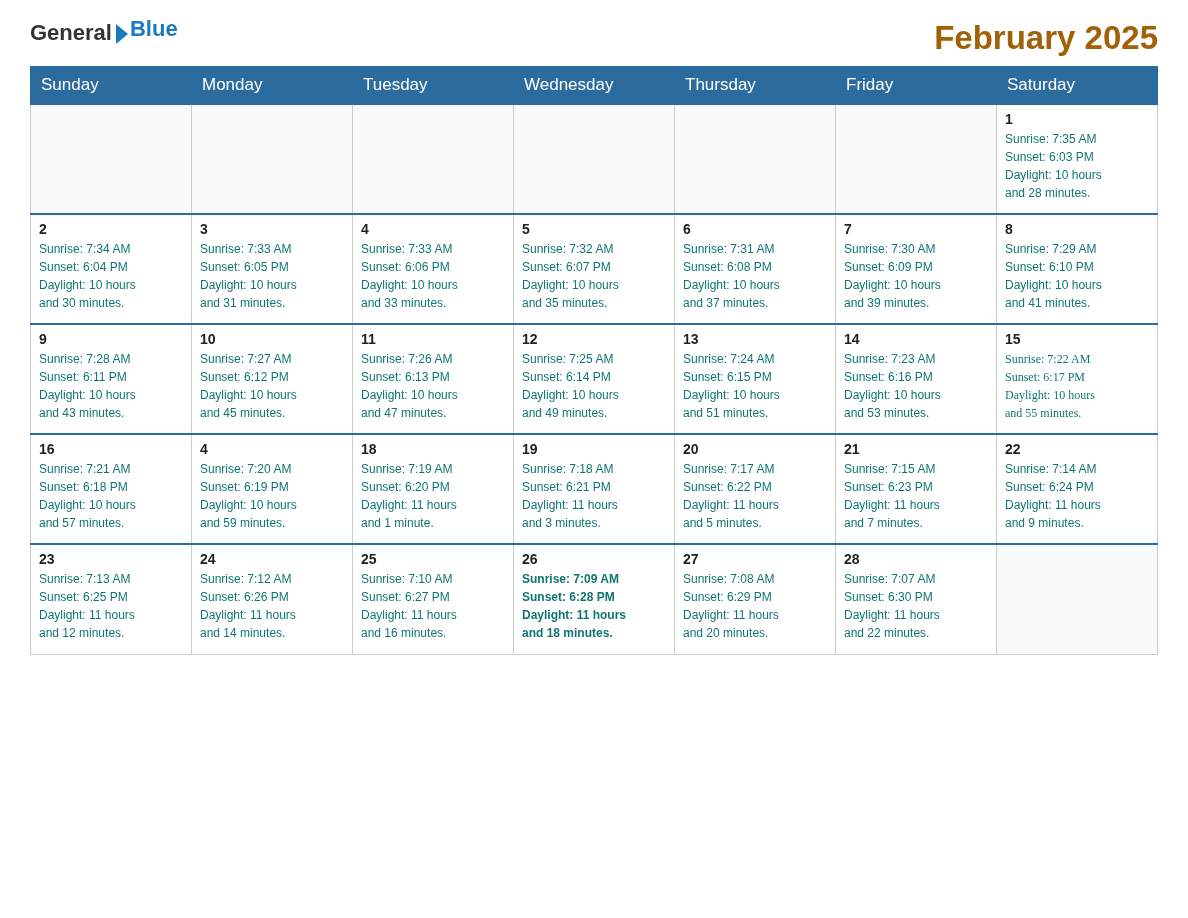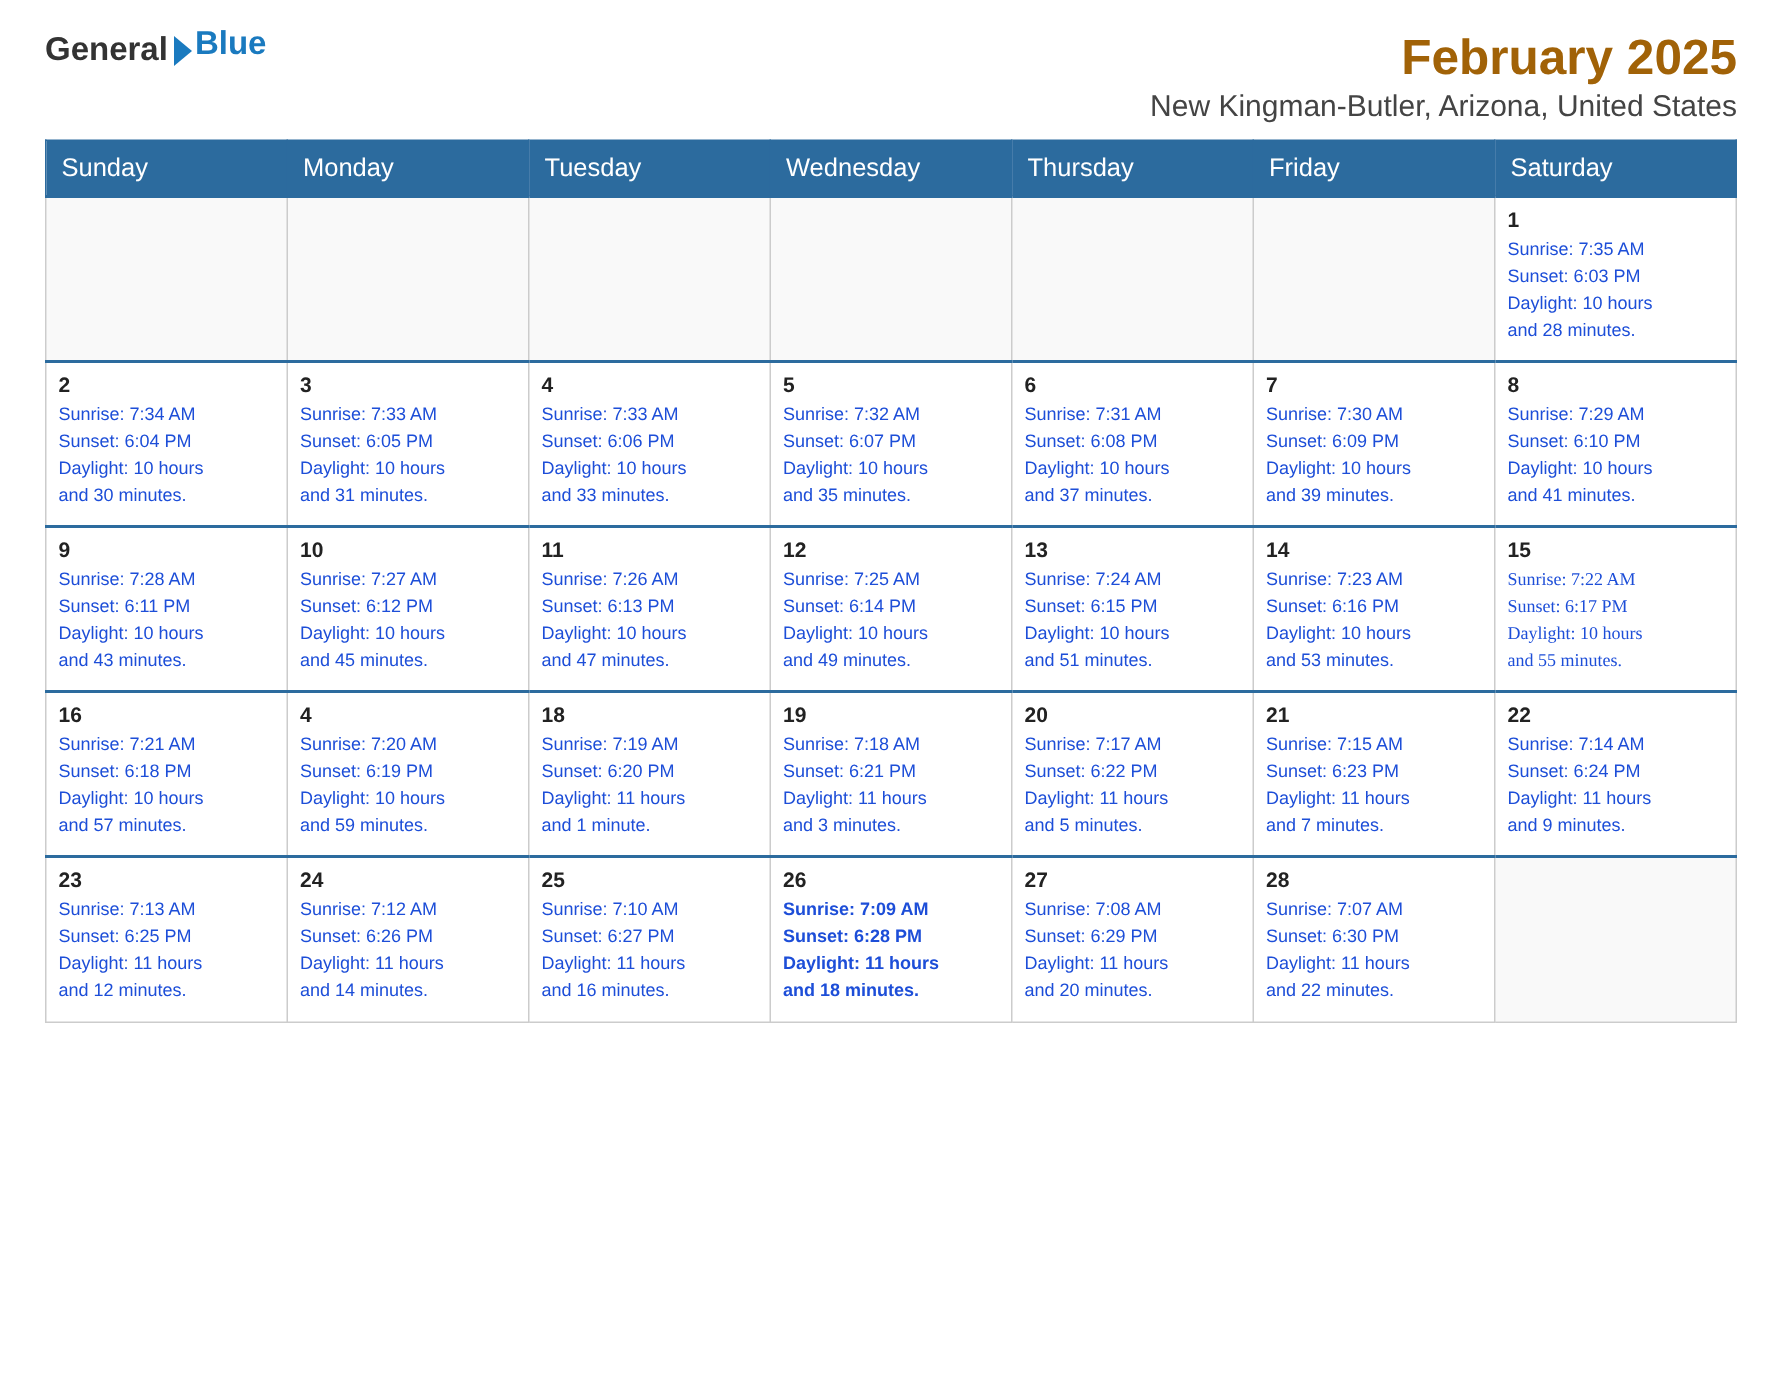--- a/index.html
+++ b/index.html
@@ -88,41 +88,40 @@
     }
     .day-number {
       font-size: 14px;
       font-weight: bold;
       color: #222;
       display: block;
       margin-bottom: 3px;
     }
     .day-info {
       font-size: 12px;
-      color: #1d4ed8;
+      color: #0f766e;
       line-height: 1.5;
     }
     .empty-cell {
       background: #f9f9f9;
     }
   </style>
 </head>
 <body>
 
 <div class="header">
   <div class="logo">
     <div class="logo-top">
       <span class="logo-general">General</span>
       <div class="logo-arrow"></div>
     </div>
     <span class="logo-blue">Blue</span>
   </div>
   <div class="title-section">
     <div class="main-title">February 2025</div>
-    <div class="subtitle">New Kingman-Butler, Arizona, United States</div>
   </div>
 </div>
 
 <table class="calendar">
   <thead>
     <tr>
       <th>Sunday</th>
       <th>Monday</th>
       <th>Tuesday</th>
       <th>Wednesday</th>

